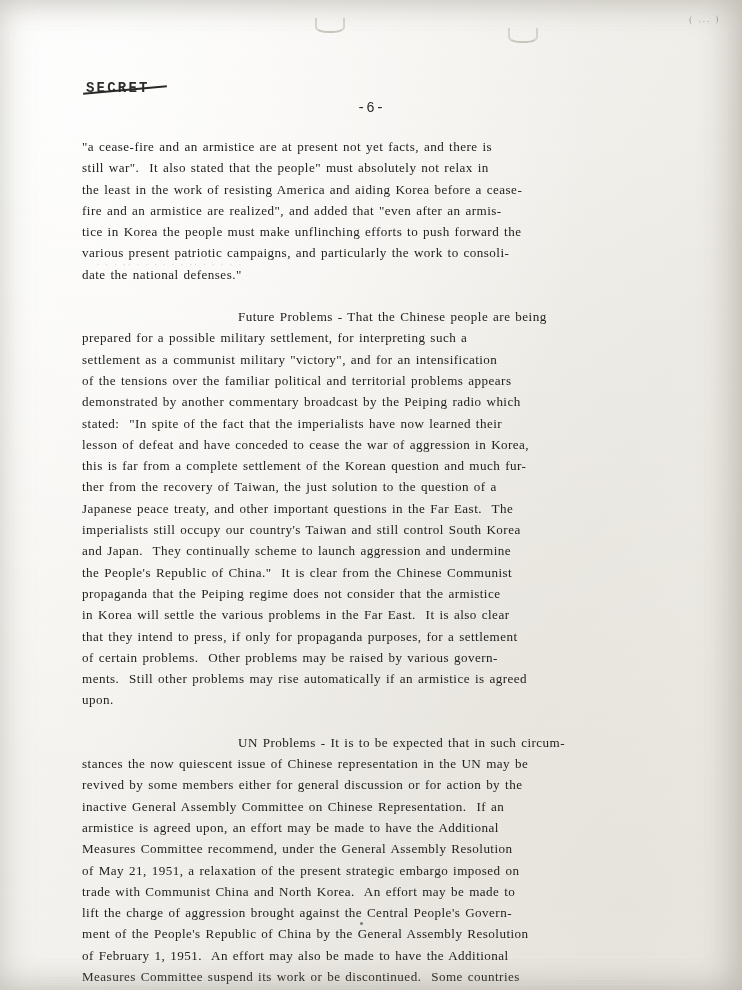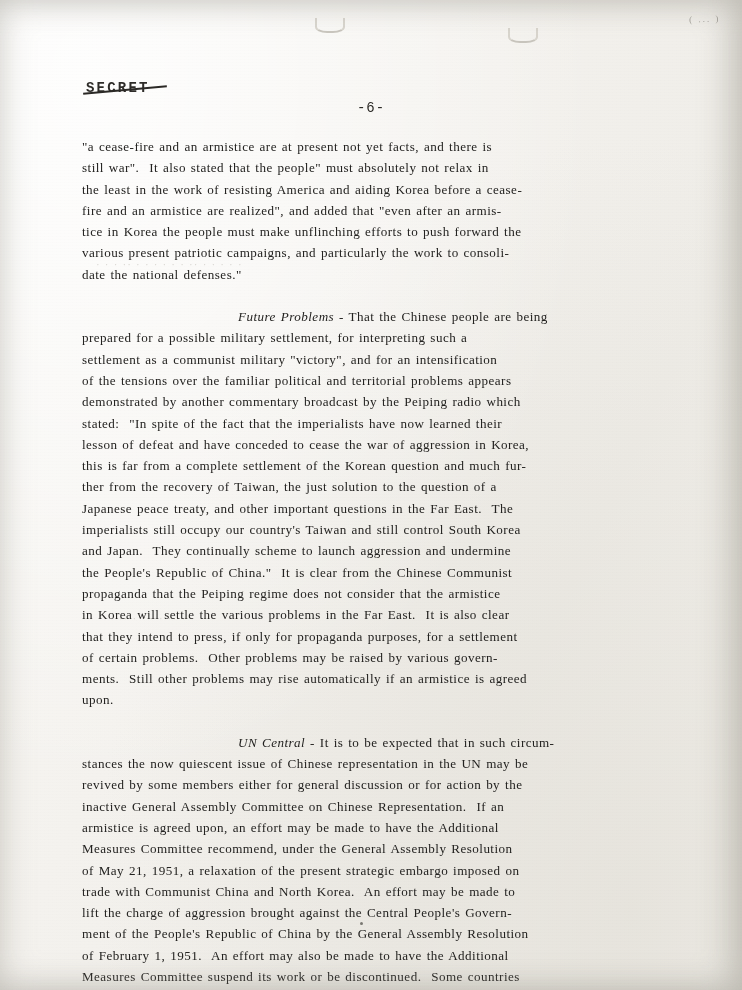--- a/index.html
+++ b/index.html
@@ -114,21 +114,20 @@
   }
   .para {
     margin: 0 0 21px 0;
     white-space: pre-wrap;
   }
   .lead {
     display: inline;
   }
   .heading-run {
     display: inline;
-    font-style: italic;
   }
   .para-indent {
     display: inline-block;
     width: 156px;
   }
 
   
   .ghost {
     position: absolute;
     left: 96px;
@@ -200,21 +199,21 @@
 imperialists still occupy our country's Taiwan and still control South Korea
 and Japan.  They continually scheme to launch aggression and undermine
 the People's Republic of China."  It is clear from the Chinese Communist
 propaganda that the Peiping regime does not consider that the armistice
 in Korea will settle the various problems in the Far East.  It is also clear
 that they intend to press, if only for propaganda purposes, for a settlement
 of certain problems.  Other problems may be raised by various govern-
 ments.  Still other problems may rise automatically if an armistice is agreed
 upon.</span></p>
 
-    <p class="para"><span class="para-indent"></span><span class="heading-run">UN Central</span><span class="lead"> - It is to be expected that in such circum-
+    <p class="para"><span class="para-indent"></span><span class="heading-run">UN Problems</span><span class="lead"> - It is to be expected that in such circum-
 stances the now quiescent issue of Chinese representation in the UN may be
 revived by some members either for general discussion or for action by the
 inactive General Assembly Committee on Chinese Representation.  If an
 armistice is agreed upon, an effort may be made to have the Additional
 Measures Committee recommend, under the General Assembly Resolution
 of May 21, 1951, a relaxation of the present strategic embargo imposed on
 trade with Communist China and North Korea.  An effort may be made to
 lift the charge of aggression brought against the Central People's Govern-
 ment of the People's Republic of China by the General Assembly Resolution
 of February 1, 1951.  An effort may also be made to have the Additional

